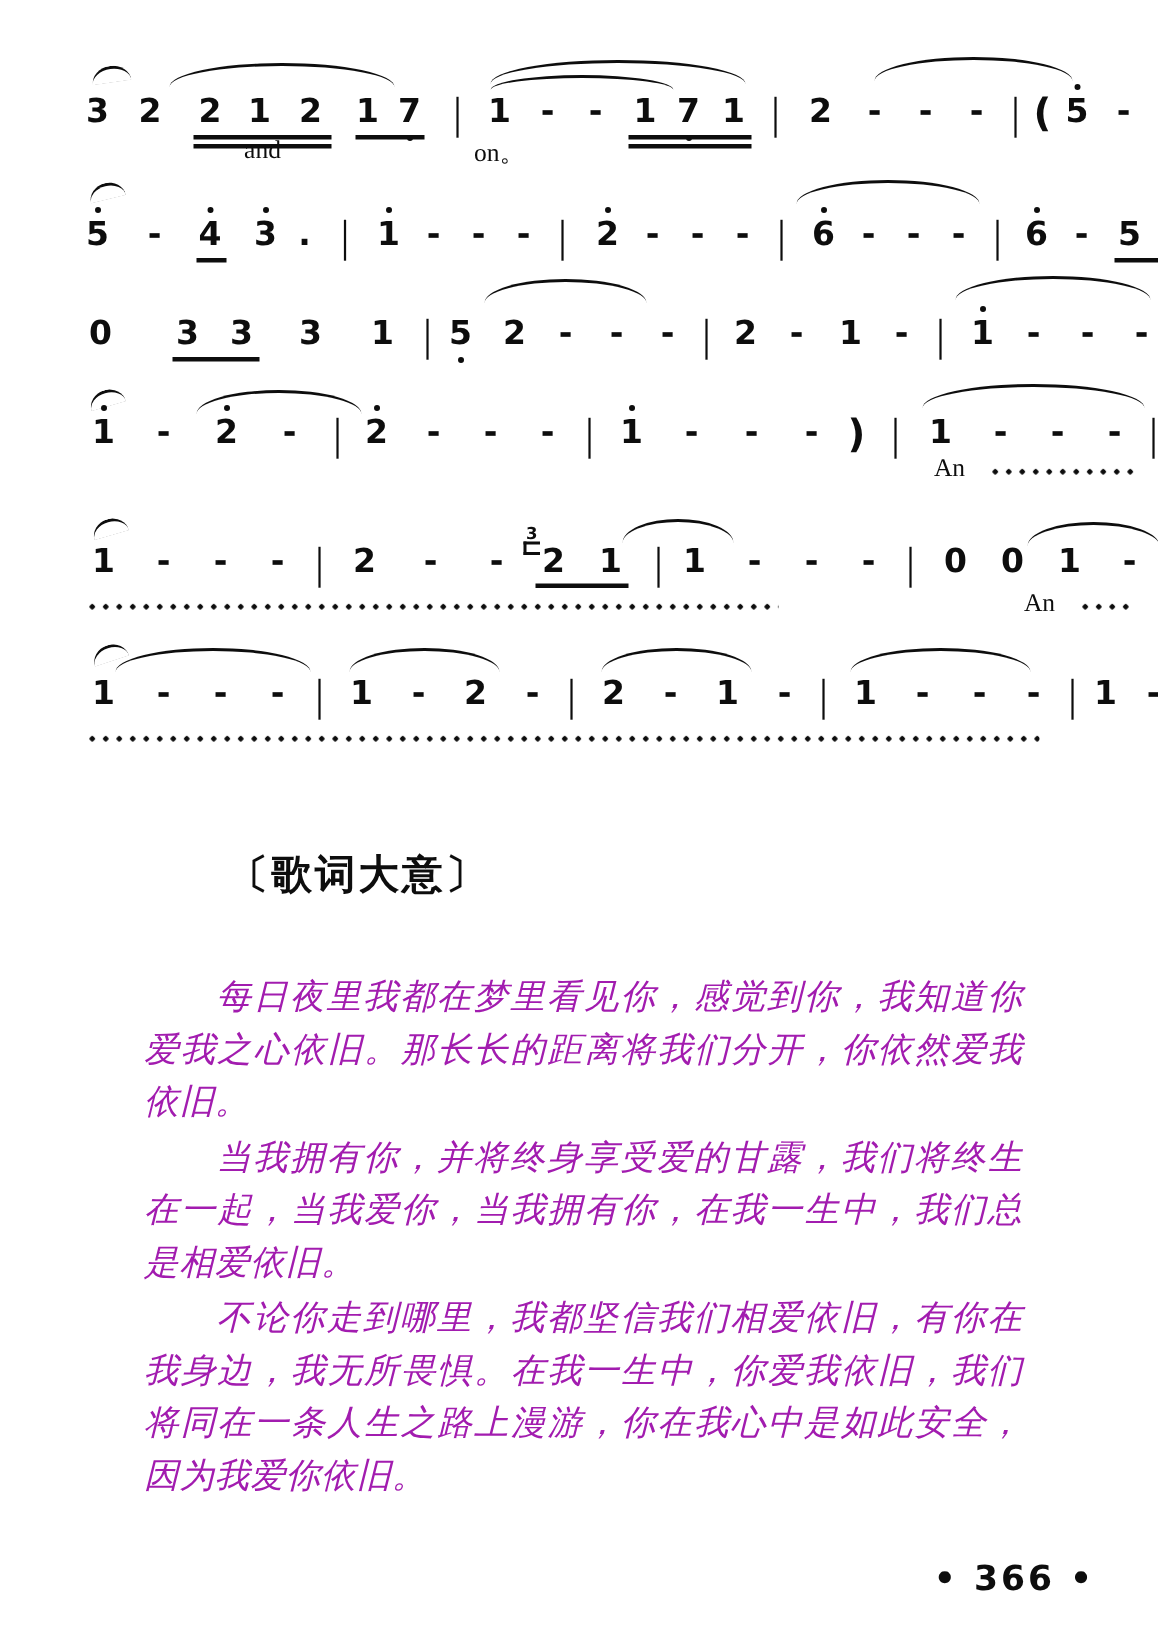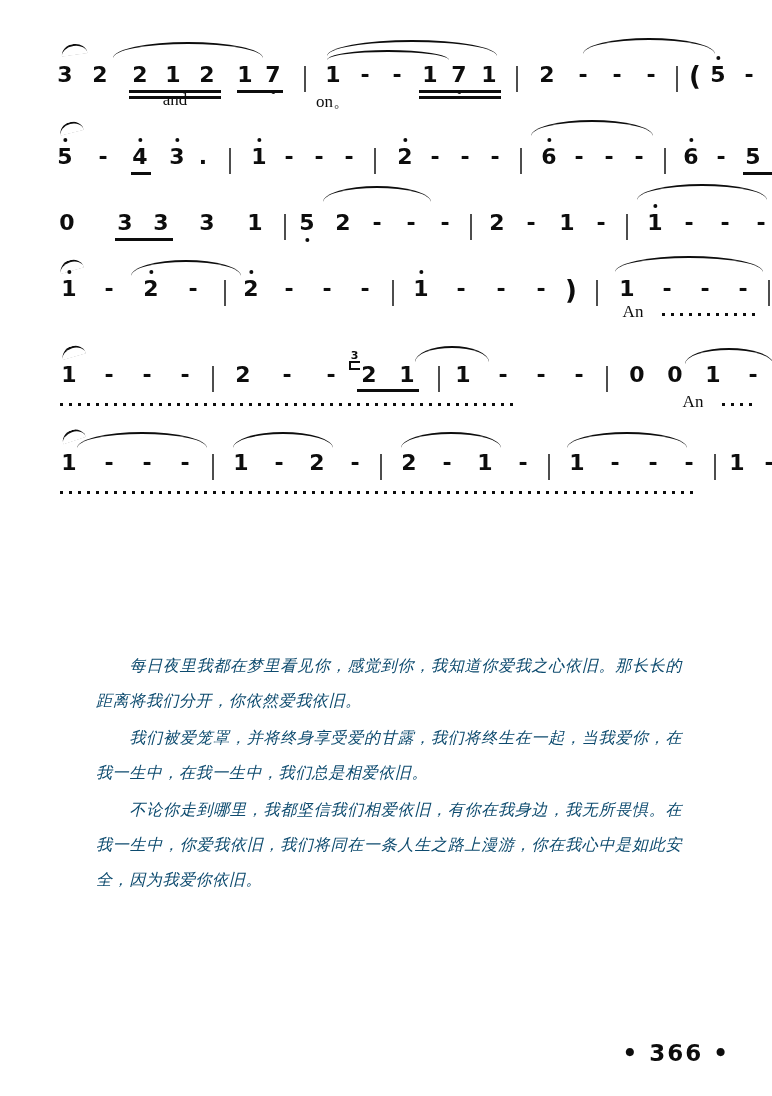--- a/index.html
+++ b/index.html
@@ -150,24 +150,24 @@
     color: #0d0d0d;
   }
 
   
   .prose {
     position: absolute;
     left: 96px;
     top: 648px;
     width: 586px;
     font-family: "DejaVu Sans", sans-serif;
-    font-size: 16px;
+    font-size: 23px;
     line-height: 35px;
     letter-spacing: 0.6px;
-    color: #0c4a6e;
+    color: #a21caf;
     font-style: italic;
   }
   .prose p {
     margin: 0 0 2px 0;
     text-indent: 2.1em;
     text-align: justify;
   }
 
   
   .pagenum {
@@ -423,22 +423,23 @@
 
       <span class="tok bar" style="left:660px; bottom:29px;">|</span>
 
       <span class="tok num" style="left:682px; bottom:34px;">1</span>
       <span class="tok dash" style="left:714px; bottom:34px;">-</span>
 
       <span class="extdots" style="left:2px; top:58px; width:636px;"></span>
     </div>
   </div>
 
+  <div class="section-head">〔歌词大意〕</div>
 
   <div class="prose">
     <p>每日夜里我都在梦里看见你，感觉到你，我知道你爱我之心依旧。那长长的距离将我们分开，你依然爱我依旧。</p>
-    <p>我们被爱笼罩，并将终身享受爱的甘露，我们将终生在一起，当我爱你，在我一生中，在我一生中，我们总是相爱依旧。</p>
+    <p>当我拥有你，并将终身享受爱的甘露，我们将终生在一起，当我爱你，当我拥有你，在我一生中，我们总是相爱依旧。</p>
     <p>不论你走到哪里，我都坚信我们相爱依旧，有你在我身边，我无所畏惧。在我一生中，你爱我依旧，我们将同在一条人生之路上漫游，你在我心中是如此安全，因为我爱你依旧。</p>
   </div>
 
   <div class="pagenum">• 366 •</div>
 
 </div>
 
 </body></html>

